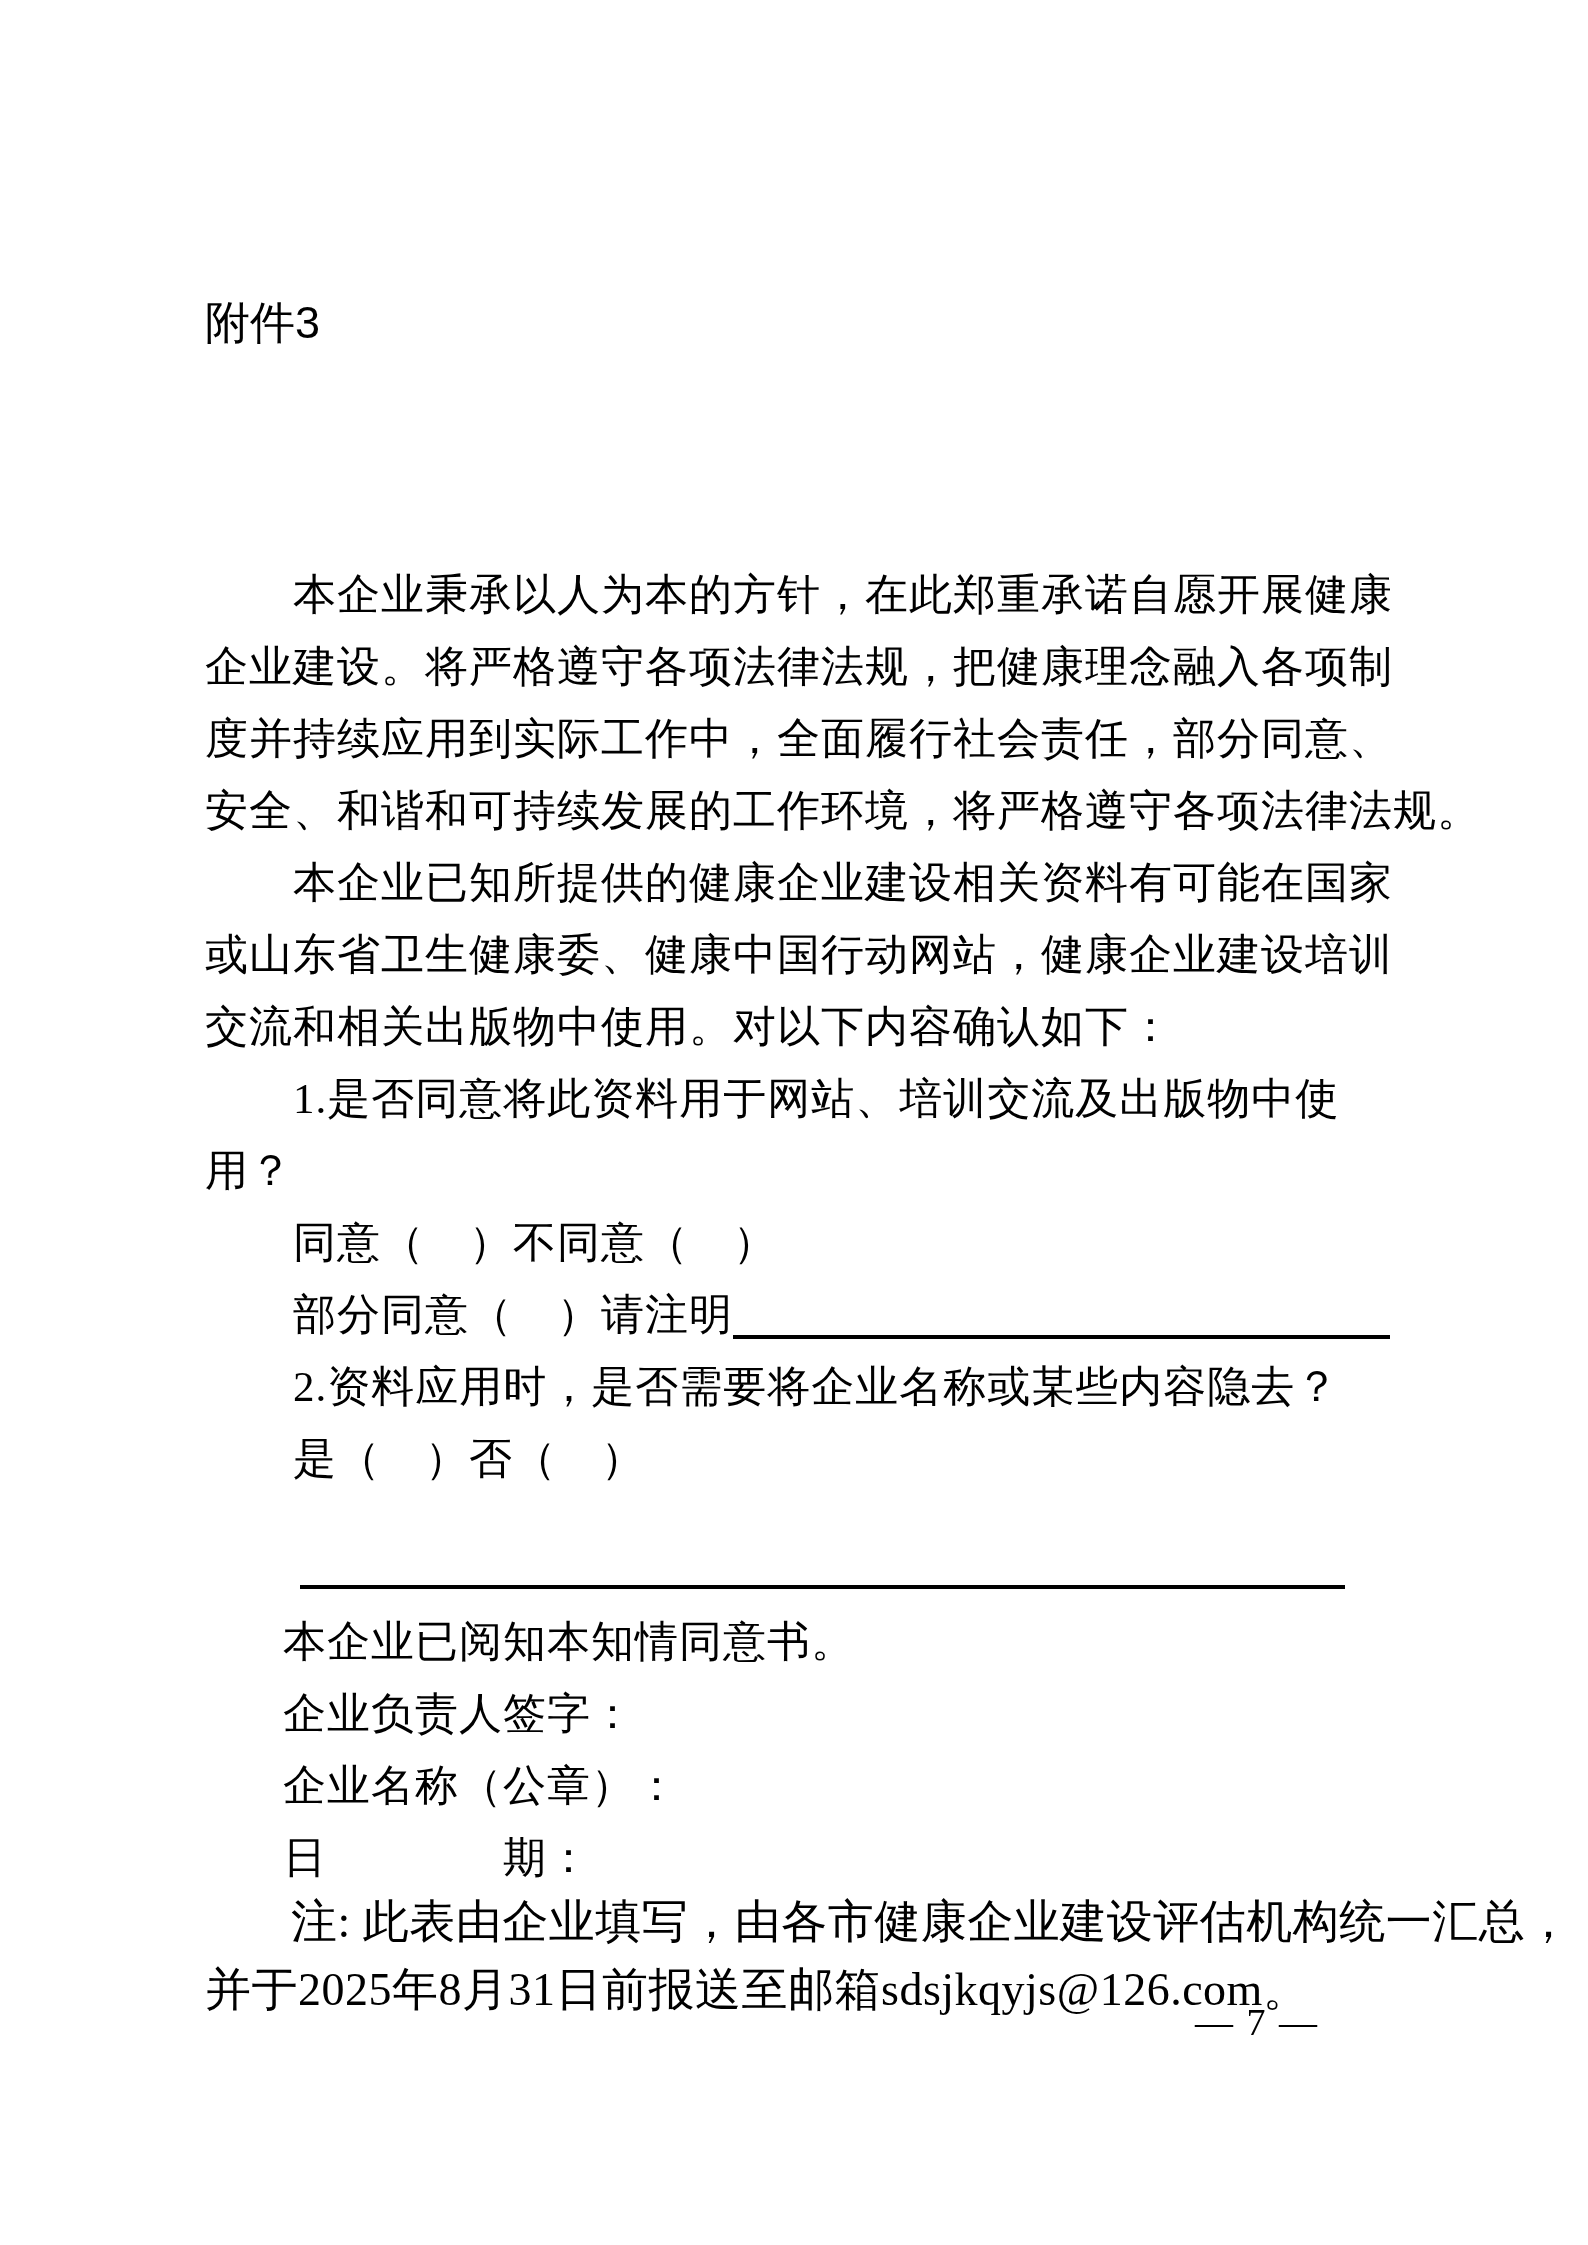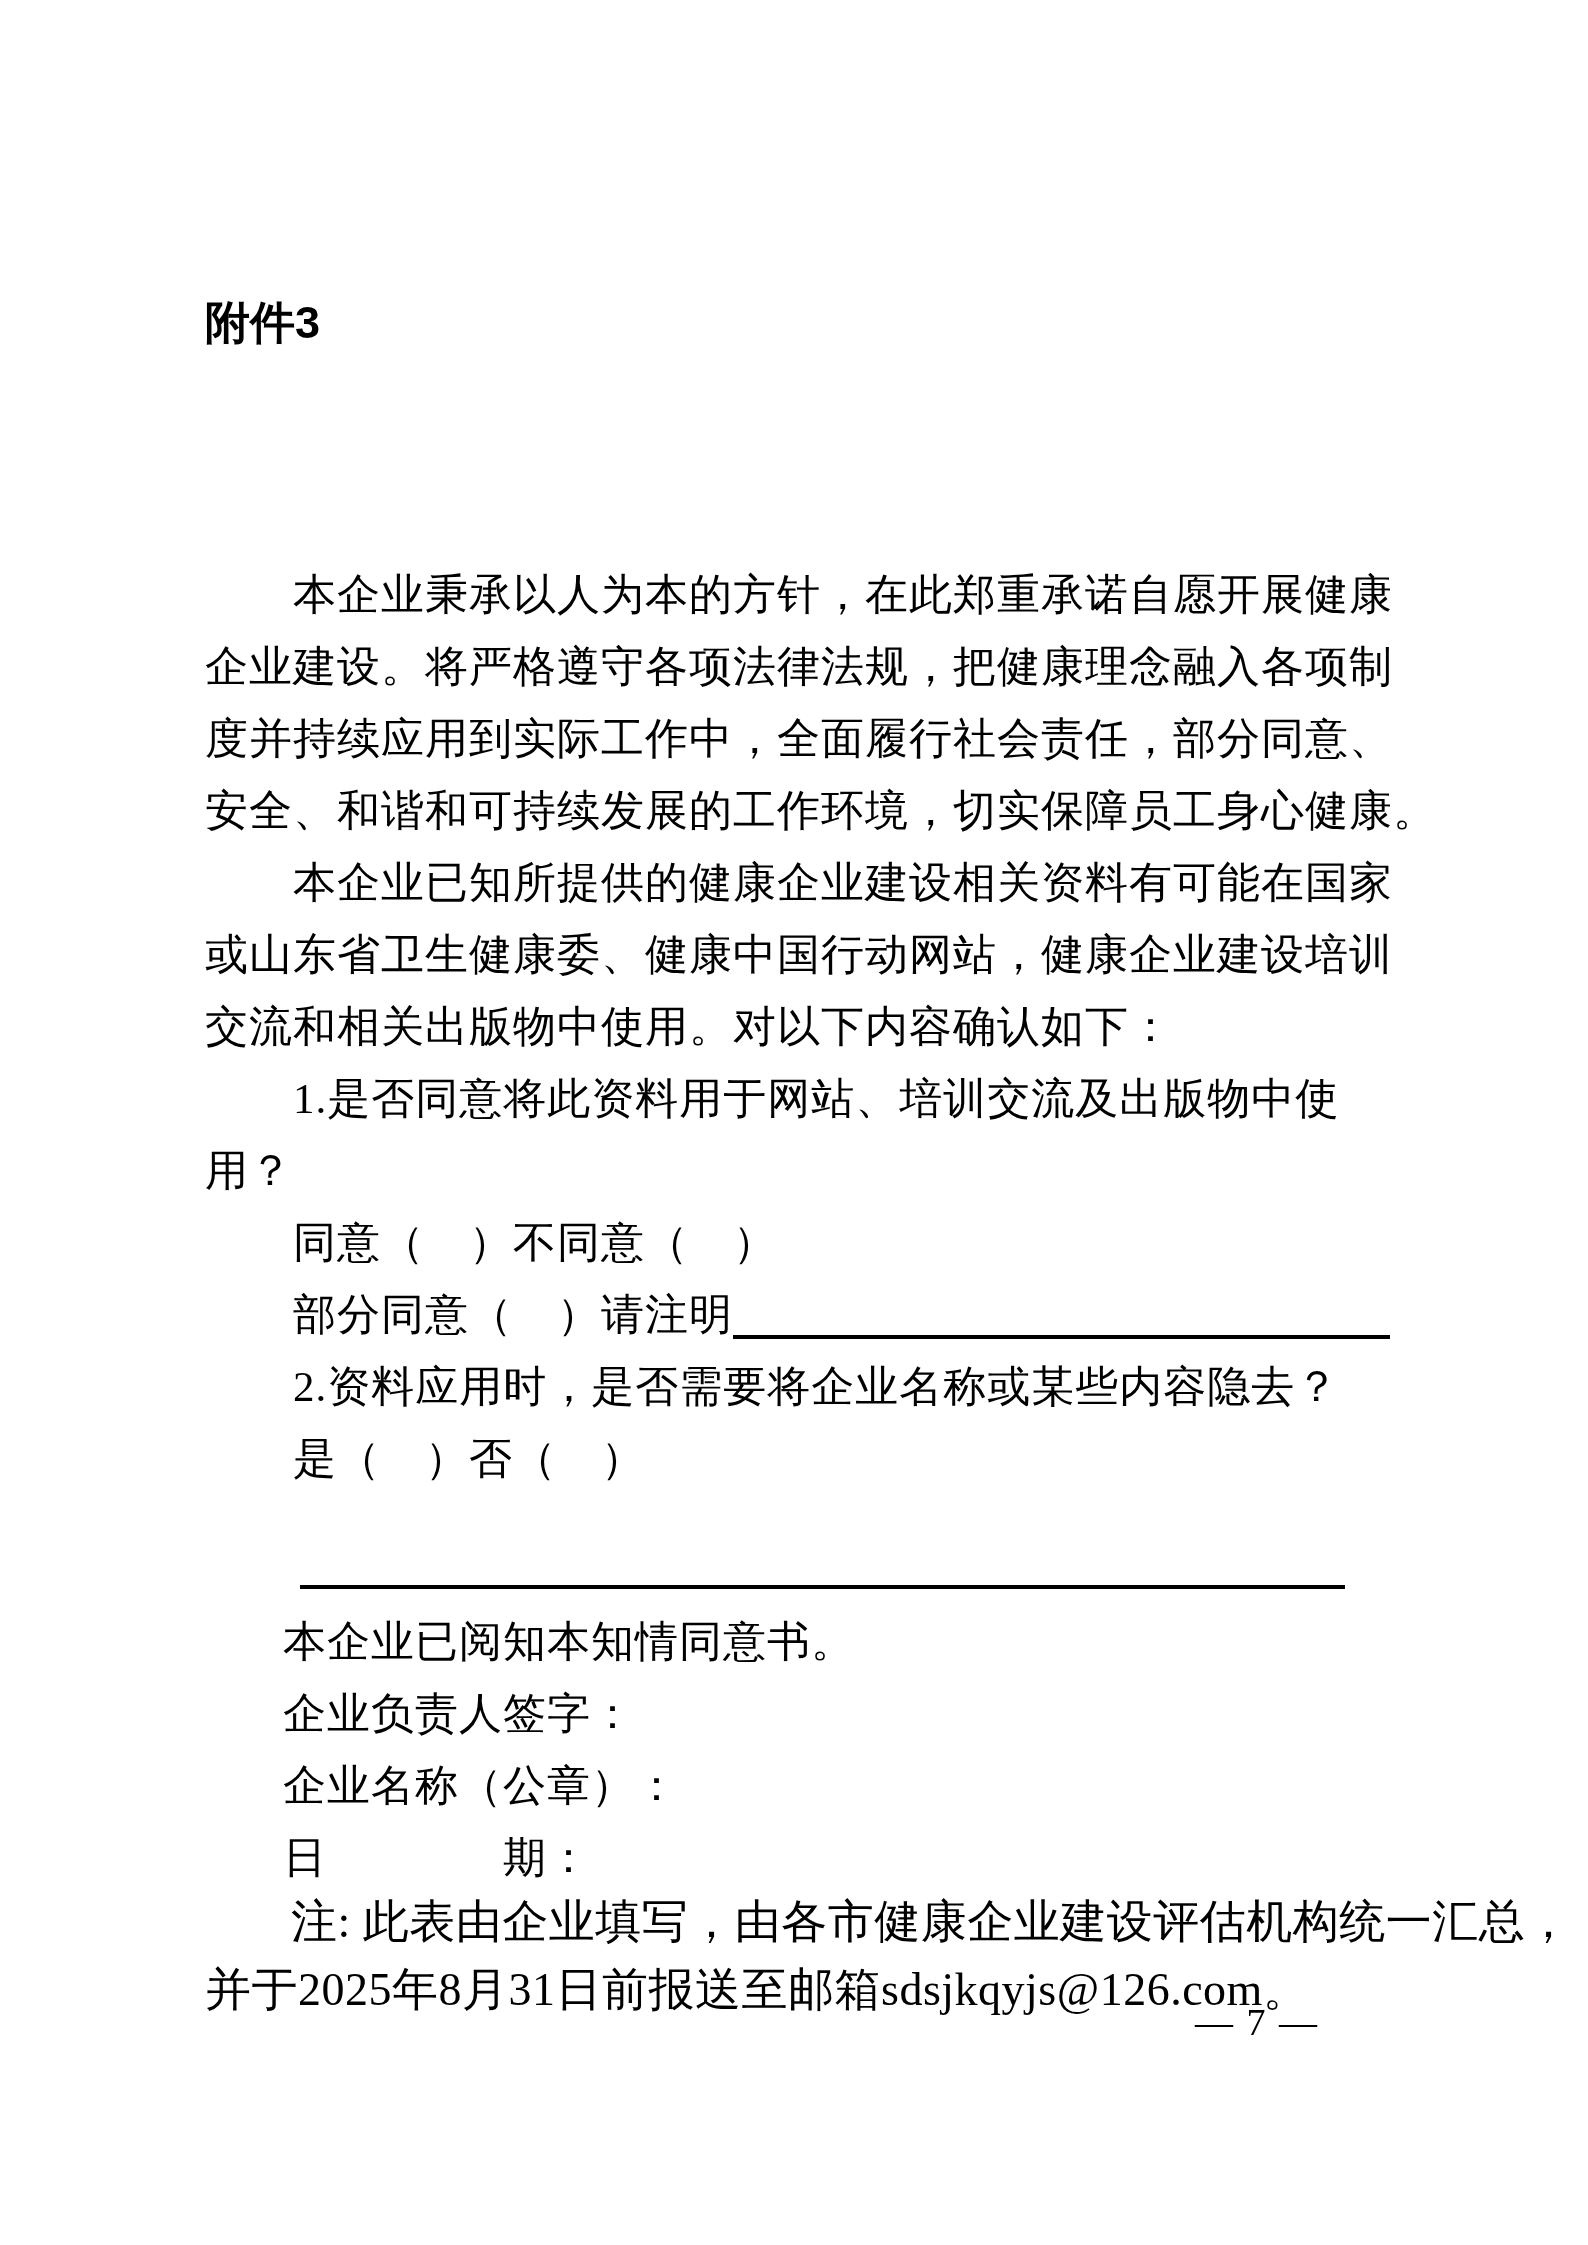--- a/index.html
+++ b/index.html
@@ -16,21 +16,21 @@
     color: #000000;
     font-family: "Liberation Serif", "DejaVu Serif", serif;
     overflow: hidden;
   }
   .attachment-label {
     position: absolute;
     left: 205px;
     top: 298px;
     font-family: "Liberation Sans", "DejaVu Sans", sans-serif;
     font-size: 45px;
-    font-weight: 700;
+    font-weight: 400;
     line-height: 1.1;
     white-space: nowrap;
   }
   .doc-title {
     position: absolute;
     left: 0;
     top: 415px;
     width: 100%;
     text-align: center;
     font-size: 61px;
@@ -114,21 +114,21 @@
 
 <div class="page">
 
   <div class="attachment-label">附件3</div>
 
 
   <div class="body-block">
     <div class="t-line indent">本企业秉承以人为本的方针，在此郑重承诺自愿开展健康</div>
     <div class="t-line">企业建设。将严格遵守各项法律法规，把健康理念融入各项制</div>
     <div class="t-line">度并持续应用到实际工作中，全面履行社会责任，部分同意、</div>
-    <div class="t-line">安全、和谐和可持续发展的工作环境，切实保障员工身心健康。</div>
+    <div class="t-line">安全、和谐和可持续发展的工作环境，将严格遵守各项法律法规。</div>
     <div class="t-line indent">本企业已知所提供的健康企业建设相关资料有可能在国家</div>
     <div class="t-line">或山东省卫生健康委、健康中国行动网站，健康企业建设培训</div>
     <div class="t-line">交流和相关出版物中使用。对以下内容确认如下：</div>
     <div class="t-line indent">1.是否同意将此资料用于网站、培训交流及出版物中使</div>
     <div class="t-line">用？</div>
     <div class="t-line indent">同意（　）不同意（　）</div>
     <div class="t-line indent blank-row">
       <span class="t-text">部分同意（　）请注明</span>
       <span class="fill-blank"></span>
     </div>

